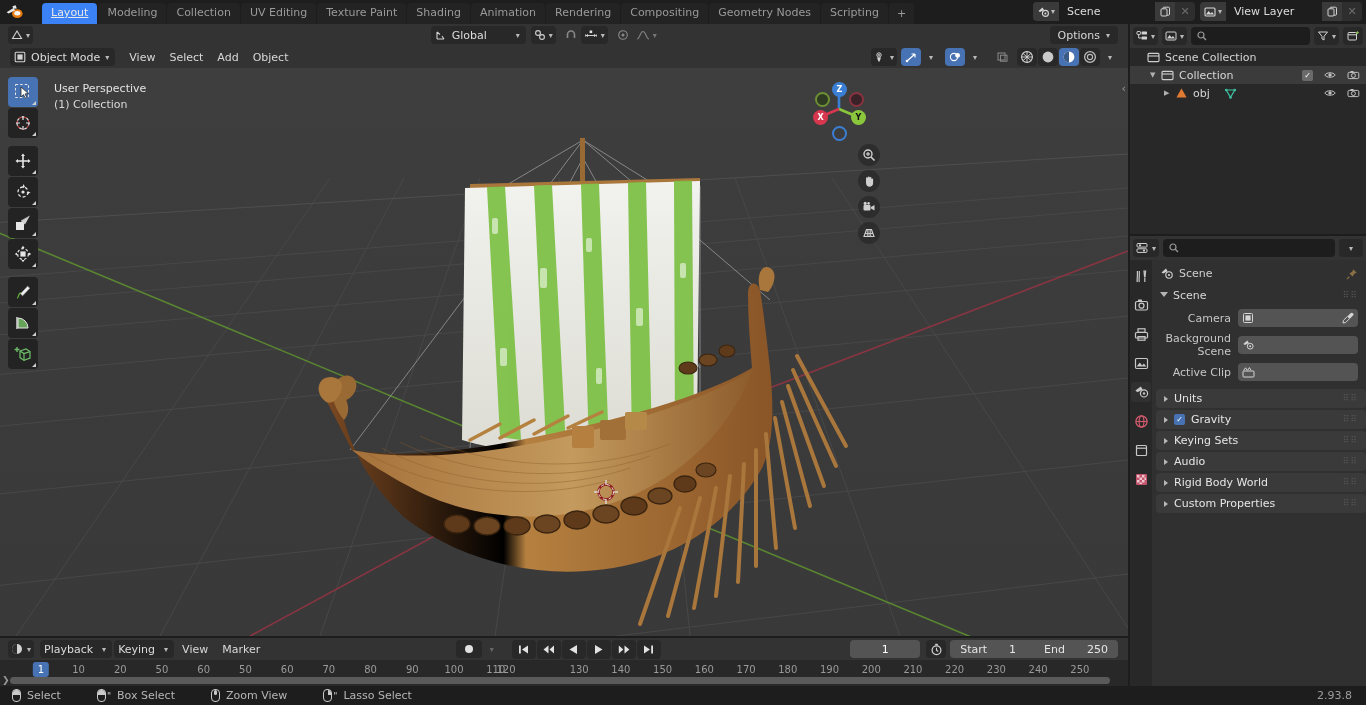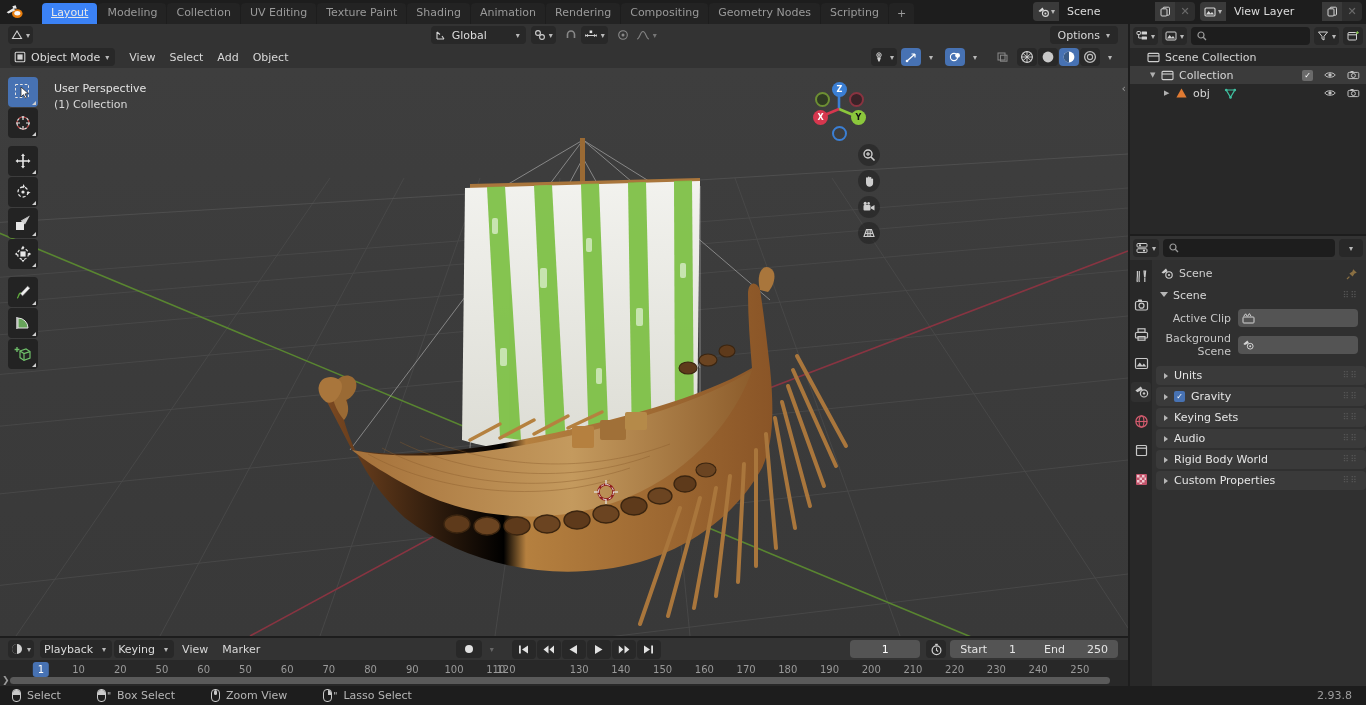--- a/index.html
+++ b/index.html
@@ -837,39 +837,57 @@
         </div>
 
         <div class="panel-hdr">
           <span class="tri open"></span>
           <span>Scene</span>
           <span class="grip">⠿⠿</span>
         </div>
 
         <div id="prfields" style="margin-top:3px">
             <div class="field-row">
-              <div class="field-label">Active Clip</div>
+              <div class="field-label">Camera</div>
               <div class="field-box">
                 <span style="display:flex">
-                  <svg width="13" height="12" viewBox="0 0 13 12">
-                    <rect x="1" y="5" width="11" height="6" rx=".8" fill="none" stroke="#d5d5d5" stroke-width="1"></rect>
-                    <path d="M1.6 4.4 L3.6 1.8 L5.2 4.2 M5.6 4.3 L7.4 1.6 L9 4.2" fill="none" stroke="#d5d5d5" stroke-width="1"></path>
+                  <svg width="12" height="12" viewBox="0 0 12 12">
+                    <rect x="1.5" y="1.5" width="9" height="9" rx="1" fill="none" stroke="#d5d5d5" stroke-width="1"></rect>
+                    <rect x="3.4" y="3.4" width="5.2" height="5.2" fill="#d5d5d5"></rect>
                   </svg>
                 </span>
                 <span></span>
+                <span style="margin-left:auto">
+                  <svg width="12" height="12" viewBox="0 0 12 12">
+                    <path d="M8.6 1.2 A1.7 1.7 0 0 1 11 3.6 L7.6 7 L5.2 4.6 Z" fill="#d5d5d5"></path>
+                    <path d="M5 4.8 L1.4 8.4 L1 11 L3.6 10.6 L7.2 7" fill="none" stroke="#d5d5d5" stroke-width="1"></path>
+                  </svg>
+                </span>
               </div>
             </div>
             <div class="field-row">
               <div class="field-label">Background Scene</div>
               <div class="field-box">
                 <span style="display:flex">
                   <svg width="12" height="12" viewBox="0 0 12 12">
                     <circle cx="8.2" cy="7.2" r="2.9" fill="none" stroke="#d5d5d5" stroke-width="1"></circle>
                     <circle cx="8.2" cy="7.2" r="1" fill="#d5d5d5"></circle>
                     <path d="M1.3 4.9 L5.4 1.5 L6.9 3.9 L2.9 6 Z" fill="#d5d5d5"></path>
+                  </svg>
+                </span>
+                <span></span>
+              </div>
+            </div>
+            <div class="field-row">
+              <div class="field-label">Active Clip</div>
+              <div class="field-box">
+                <span style="display:flex">
+                  <svg width="13" height="12" viewBox="0 0 13 12">
+                    <rect x="1" y="5" width="11" height="6" rx=".8" fill="none" stroke="#d5d5d5" stroke-width="1"></rect>
+                    <path d="M1.6 4.4 L3.6 1.8 L5.2 4.2 M5.6 4.3 L7.4 1.6 L9 4.2" fill="none" stroke="#d5d5d5" stroke-width="1"></path>
                   </svg>
                 </span>
                 <span></span>
               </div>
             </div>
           </div>
 
         <div id="prpanels" style="margin-top:7px">
             <div class="closed-panel">
               <span class="tri"></span>

